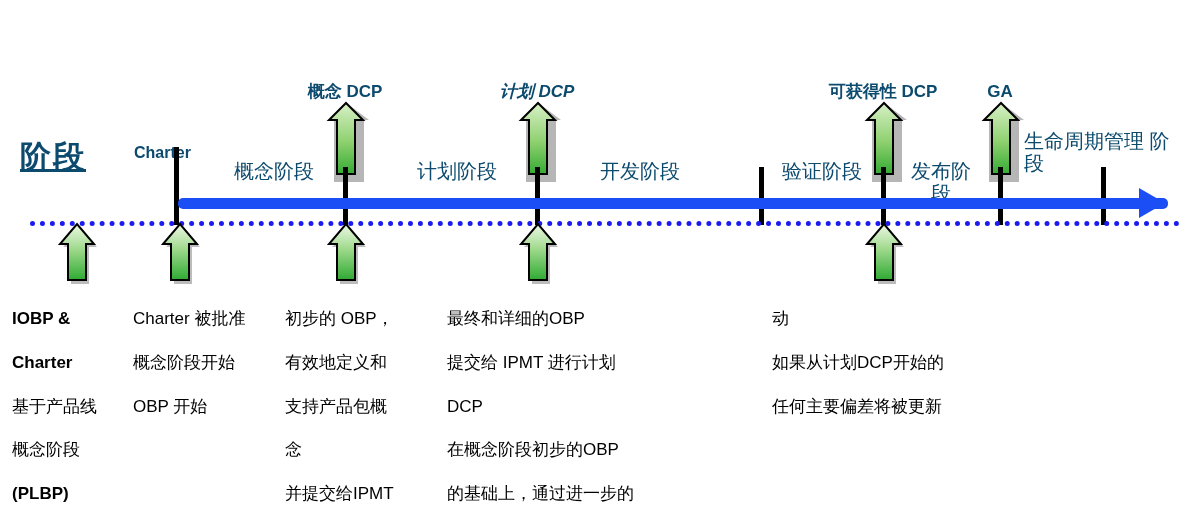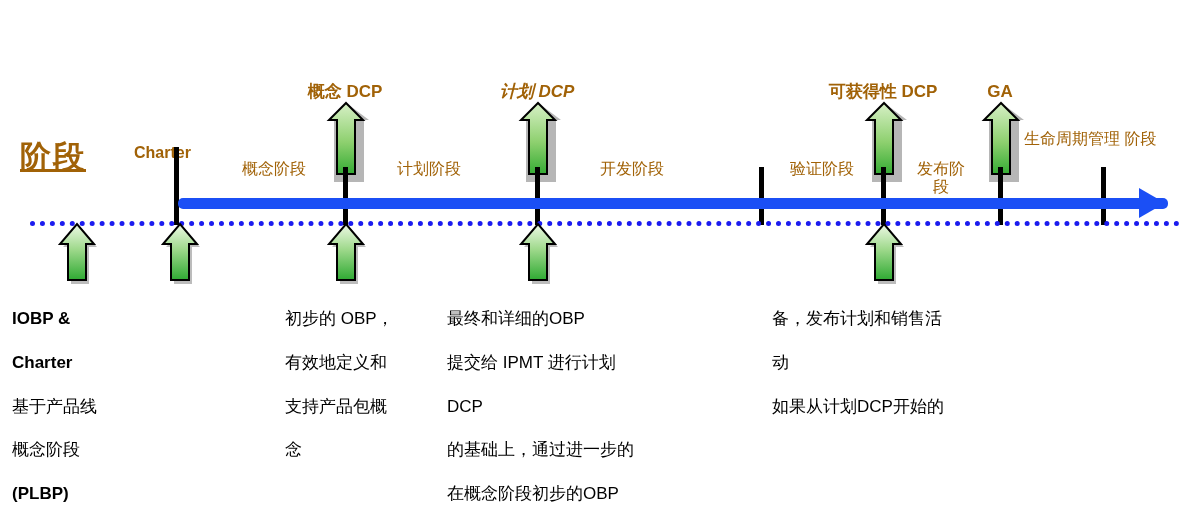--- a/index.html
+++ b/index.html
@@ -33,37 +33,37 @@
   }
   .tick{
     position:absolute;
     width:5px;
     background:#000000;
   }
 
   
   .lbl{
     position:absolute;
-    color:#a16207;
+    color:#0c4a6e;
     white-space:nowrap;
     line-height:1.12;
   }
   .title-main{
     font-size:31px;
     font-weight:700;
     letter-spacing:2px;
     text-decoration:underline;
   }
   .lbl-charter{
     font-size:16px;
     font-weight:700;
     font-family:"Liberation Sans","DejaVu Sans",sans-serif;
   }
   .lbl-phase{
-    font-size:16px;
+    font-size:20px;
     font-weight:400;
   }
   .lbl-top{
     font-size:17px;
     font-weight:700;
   }
   .lbl-wrap{white-space:normal;}
 
   
   .desc{
@@ -97,21 +97,21 @@
         <stop offset="100%" stop-color="#35ab34"></stop>
       </linearGradient>
     </defs>
   </svg>
 
   <div class="lbl title-main" style="left:20px;top:140px;">阶段</div>
 
   <div class="lbl lbl-charter" style="left:134px;top:144px;">Charter</div>
 
   <div class="lbl lbl-phase lbl-wrap" style="left:224px;top:160px;width:100px;text-align:center;">概念阶段</div>
-  <div class="lbl lbl-phase lbl-wrap" style="left:397px;top:160px;width:100px;text-align:left;">计划阶段</div>
+  <div class="lbl lbl-phase lbl-wrap" style="left:397px;top:160px;width:100px;text-align:right;">计划阶段</div>
   <div class="lbl lbl-phase lbl-wrap" style="left:600px;top:160px;width:100px;text-align:left;">开发阶段</div>
   <div class="lbl lbl-phase lbl-wrap" style="left:772px;top:160px;width:100px;text-align:center;">验证阶段</div>
   <div class="lbl lbl-phase lbl-wrap" style="left:909px;top:160px;width:64px;text-align:center;">发布阶
 段</div>
   <div class="lbl lbl-phase lbl-wrap" style="left:1024px;top:130px;width:150px;text-align:left;">生命周期管理
 阶段</div>
 
   <div class="lbl lbl-top" style="left:265px;top:82px;width:160px;text-align:center;">概念 DCP</div>
   <div class="lbl lbl-top" style="left:457px;top:82px;width:160px;text-align:center;font-style:italic;">计划 DCP</div>
   <div class="lbl lbl-top" style="left:783px;top:82px;width:200px;text-align:center;">可获得性 DCP</div>
@@ -187,41 +187,47 @@
   </div>
 
   <div class="desc" style="left:12px;top:286px;width:120px;">
     <div style="font-weight:700;">IOBP &amp;</div>
     <div style="font-weight:700;">Charter</div>
     <div>基于产品线</div>
     <div>概念阶段</div>
     <div style="font-weight:700;">(PLBP)</div>
   </div>
 
+  <div class="desc" style="left:133px;top:286px;width:160px;">
+    <div>Charter 被批准</div>
+    <div>概念阶段开始</div>
+    <div>OBP 开始</div>
+  </div>
 
   <div class="desc" style="left:285px;top:286px;width:160px;">
     <div>初步的 OBP，</div>
     <div>有效地定义和</div>
     <div>支持产品包概</div>
     <div>念</div>
+    <div>并提交给IPMT</div>
     
   </div>
 
   <div class="desc" style="left:447px;top:286px;width:250px;">
     <div>最终和详细的OBP</div>
     <div>提交给 IPMT 进行计划</div>
     <div>DCP</div>
+    <div>在概念阶段初步的OBP</div>
     <div>的基础上，通过进一步的</div>
-    <div>在概念阶段初步的OBP</div>
     
     
     
   </div>
 
   <div class="desc" style="left:772px;top:286px;width:240px;">
-    <div>备，发布计划和销售活</div>
     <div>动</div>
     <div>  如果从计划DCP开始的</div>
+    <div>任何主要偏差将被更新</div>
     
     
   </div>
 
 </div>
 
 </body></html>

